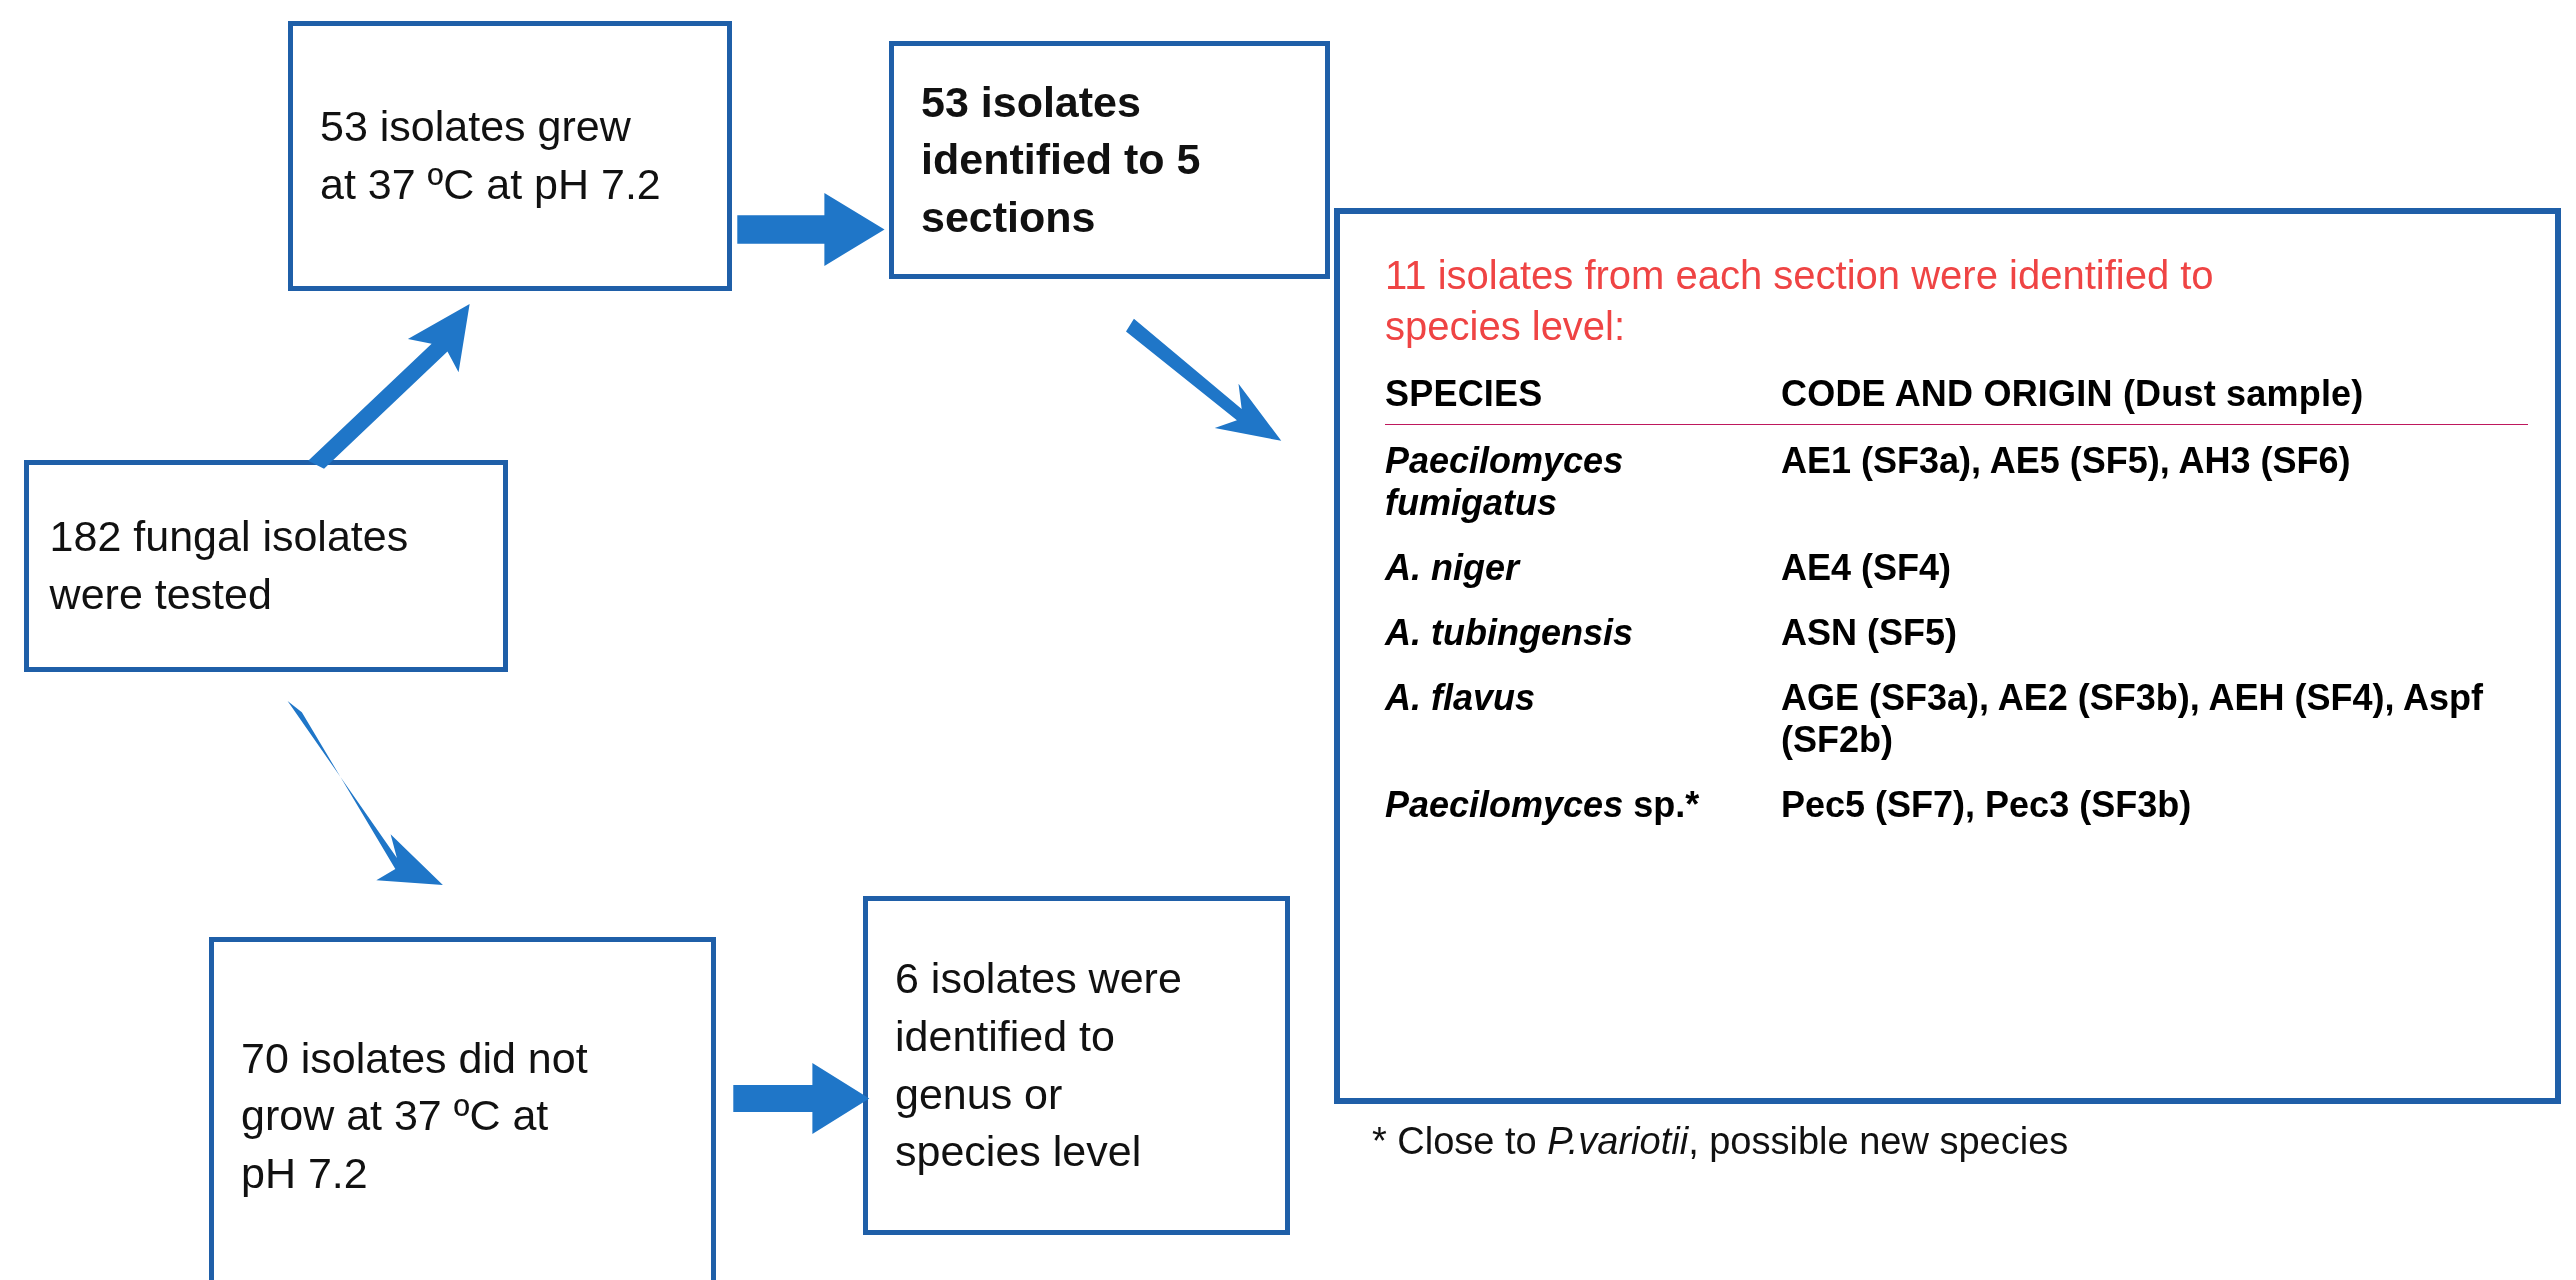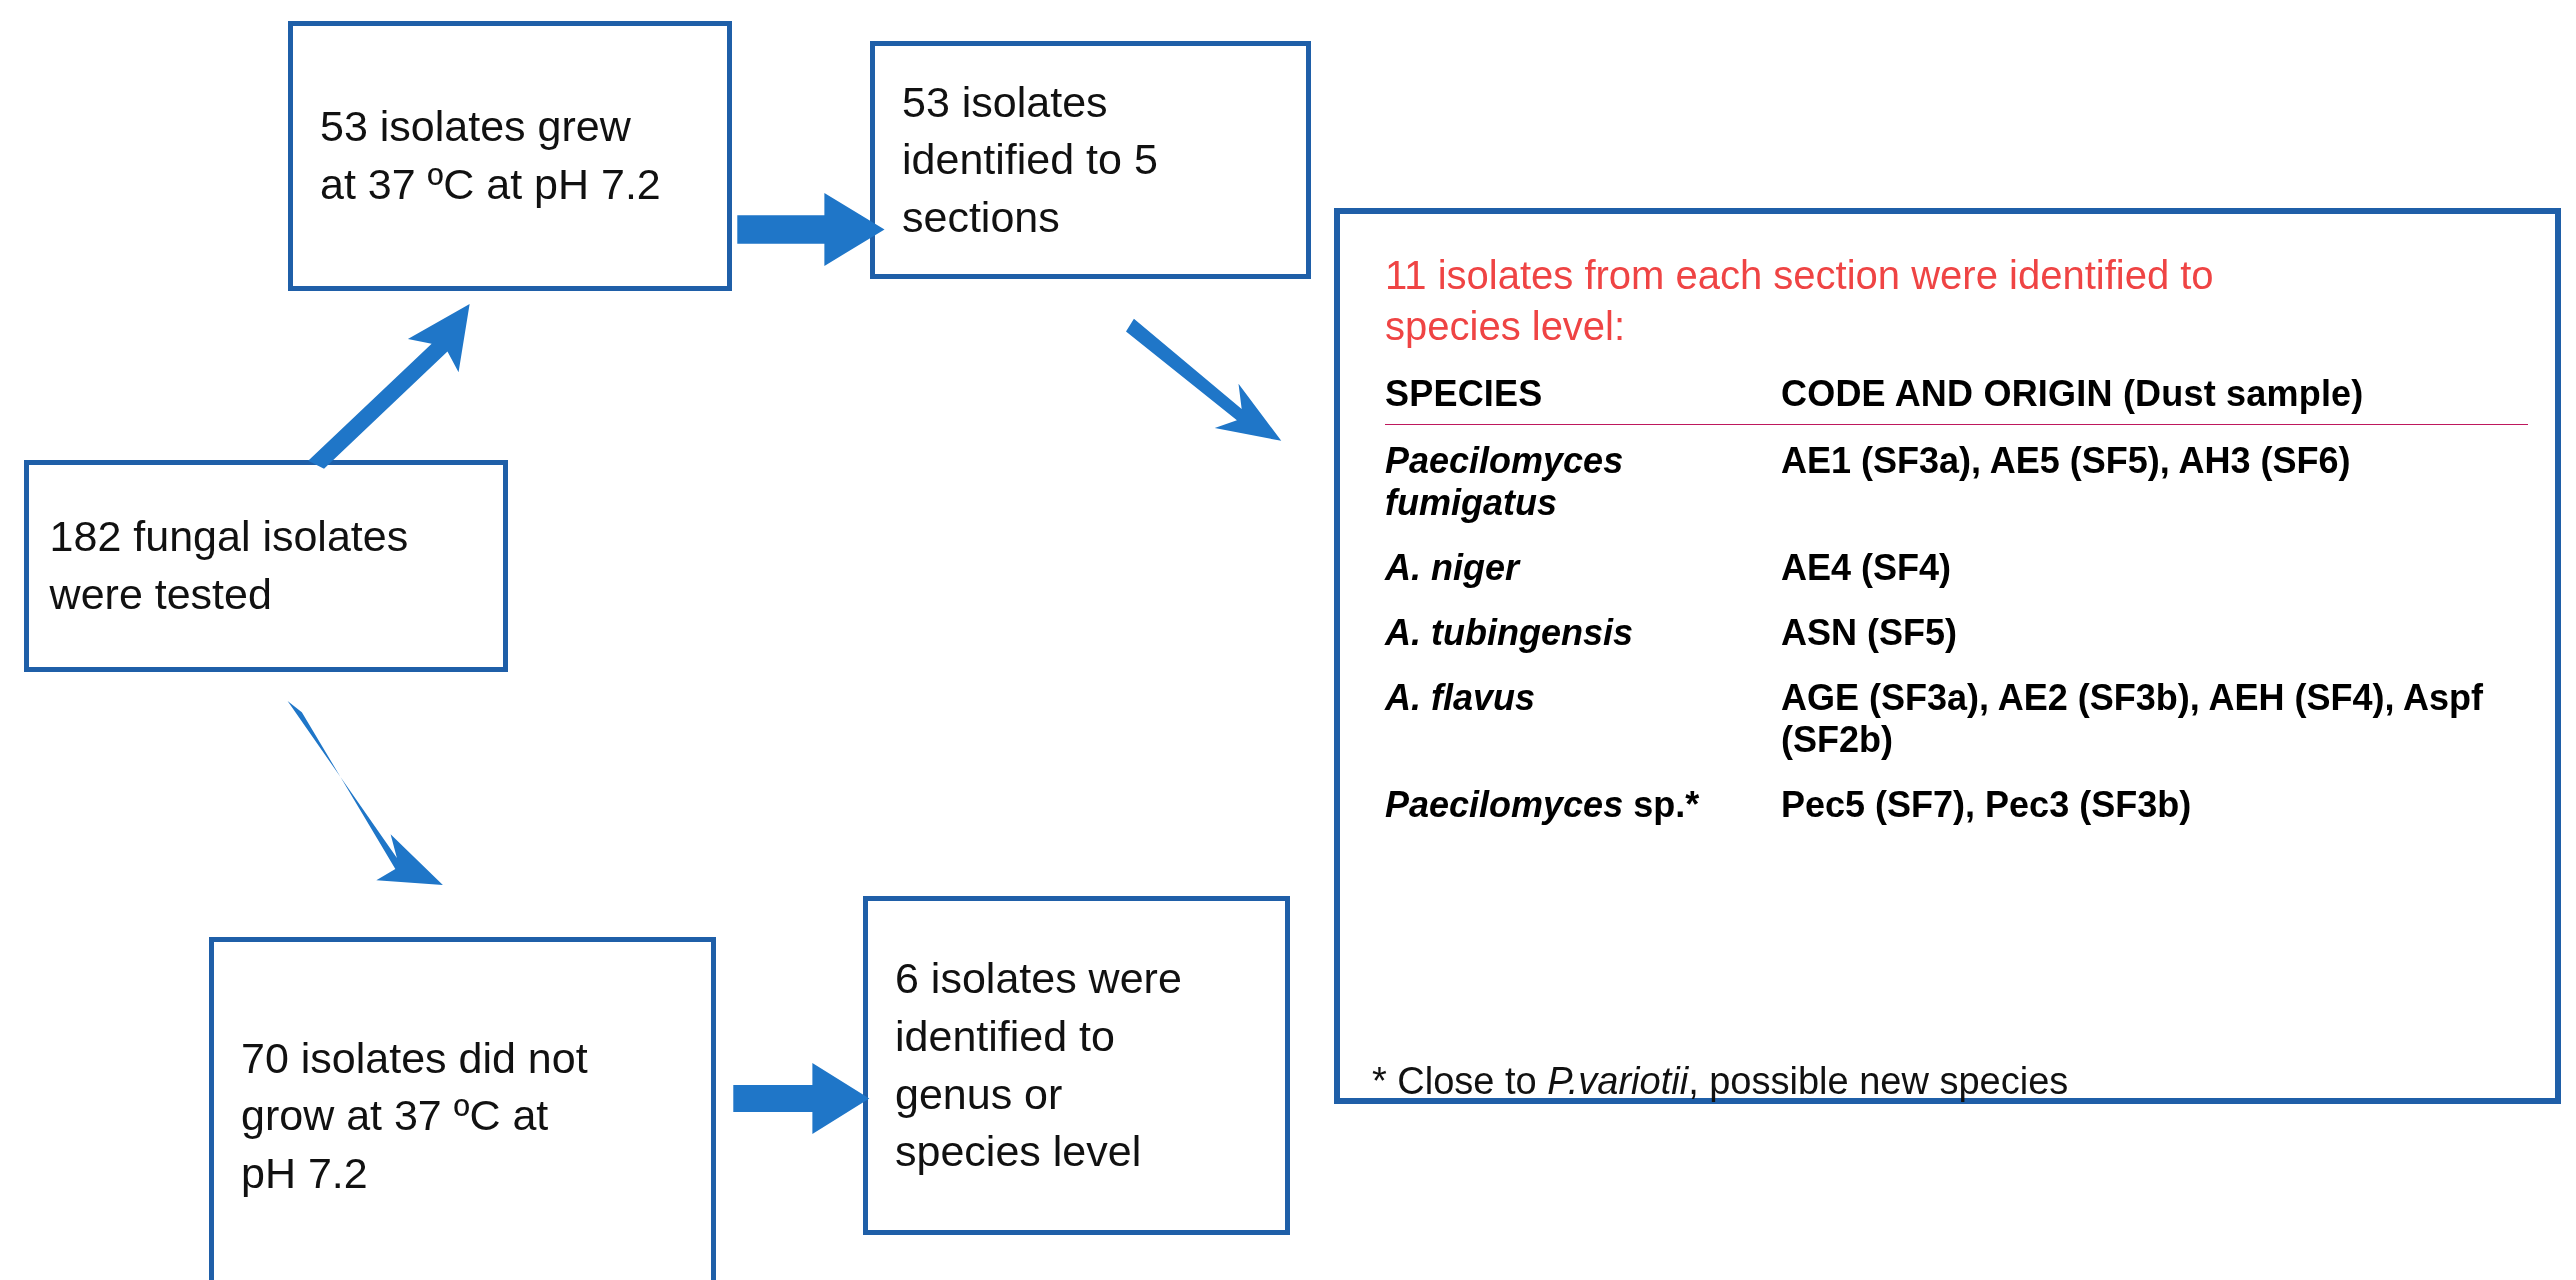--- a/index.html
+++ b/index.html
@@ -31,21 +31,21 @@
     font-size: 43px;
     line-height: 1.34;
     color: #111111;
     padding: 0 20.6px;
     white-space: pre-line;
     font-family: "Liberation Sans", sans-serif;
   }
 
   
   #box-grew      { left: 288px;  top: 20.6px;   width: 444px;  height: 270px; }
-  #box-sections  { left: 870px; top: 41px;   width: 441px;  height: 238px; }
+  #box-sections  { left: 889px; top: 41px;   width: 441px;  height: 238px; font-weight: bold; }
   #box-start     { left: 24px;   top: 460px;  width: 484px;  height: 212px; }
   #box-nogrow    { left: 209px;  top: 904px; width: 507px;  height: 358px; margin-top: 33px; }
   #box-six       { left: 863px; top: 896px; width: 427px;  height: 339px; }
 
   #box-grew .node-text,
   #box-sections .node-text,
   #box-nogrow .node-text,
   #box-six .node-text { padding-left: 27px; }
 
   
@@ -90,21 +90,21 @@
     padding: 14.3px 0 8px 0;
     line-height: 1.18;
   }
   td.species-name { font-style: italic; padding-right: 11px; }
   td.species-code { font-style: normal; }
   .sp-upright { font-style: normal; }
 
   #panel-footnote {
     position: absolute;
     left: 1372px;
-    top: 1060px;
+    top: 1120px;
     font-size: 38px;
     color: #111111;
     white-space: nowrap;
   }
   #panel-footnote i { font-style: italic; }
 
   
   .arrow-svg {
     position: absolute;
     overflow: visible;

